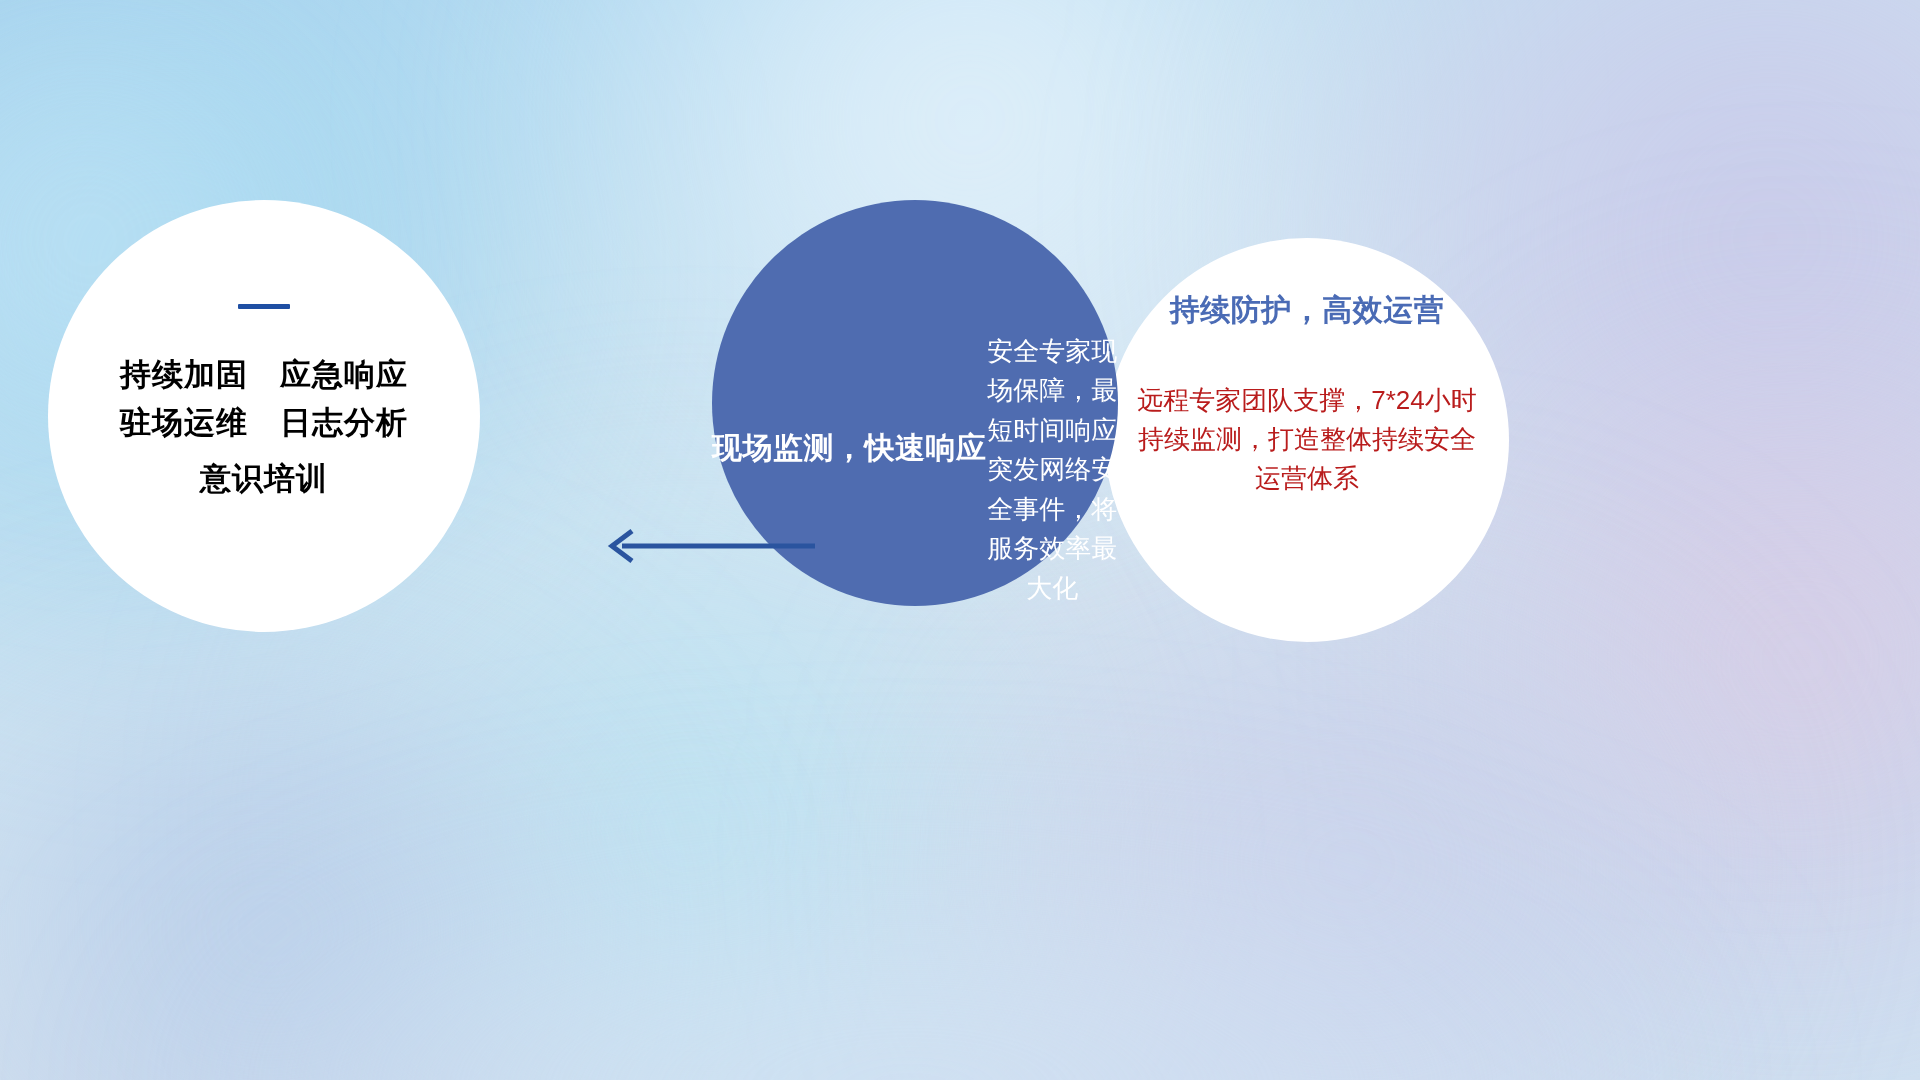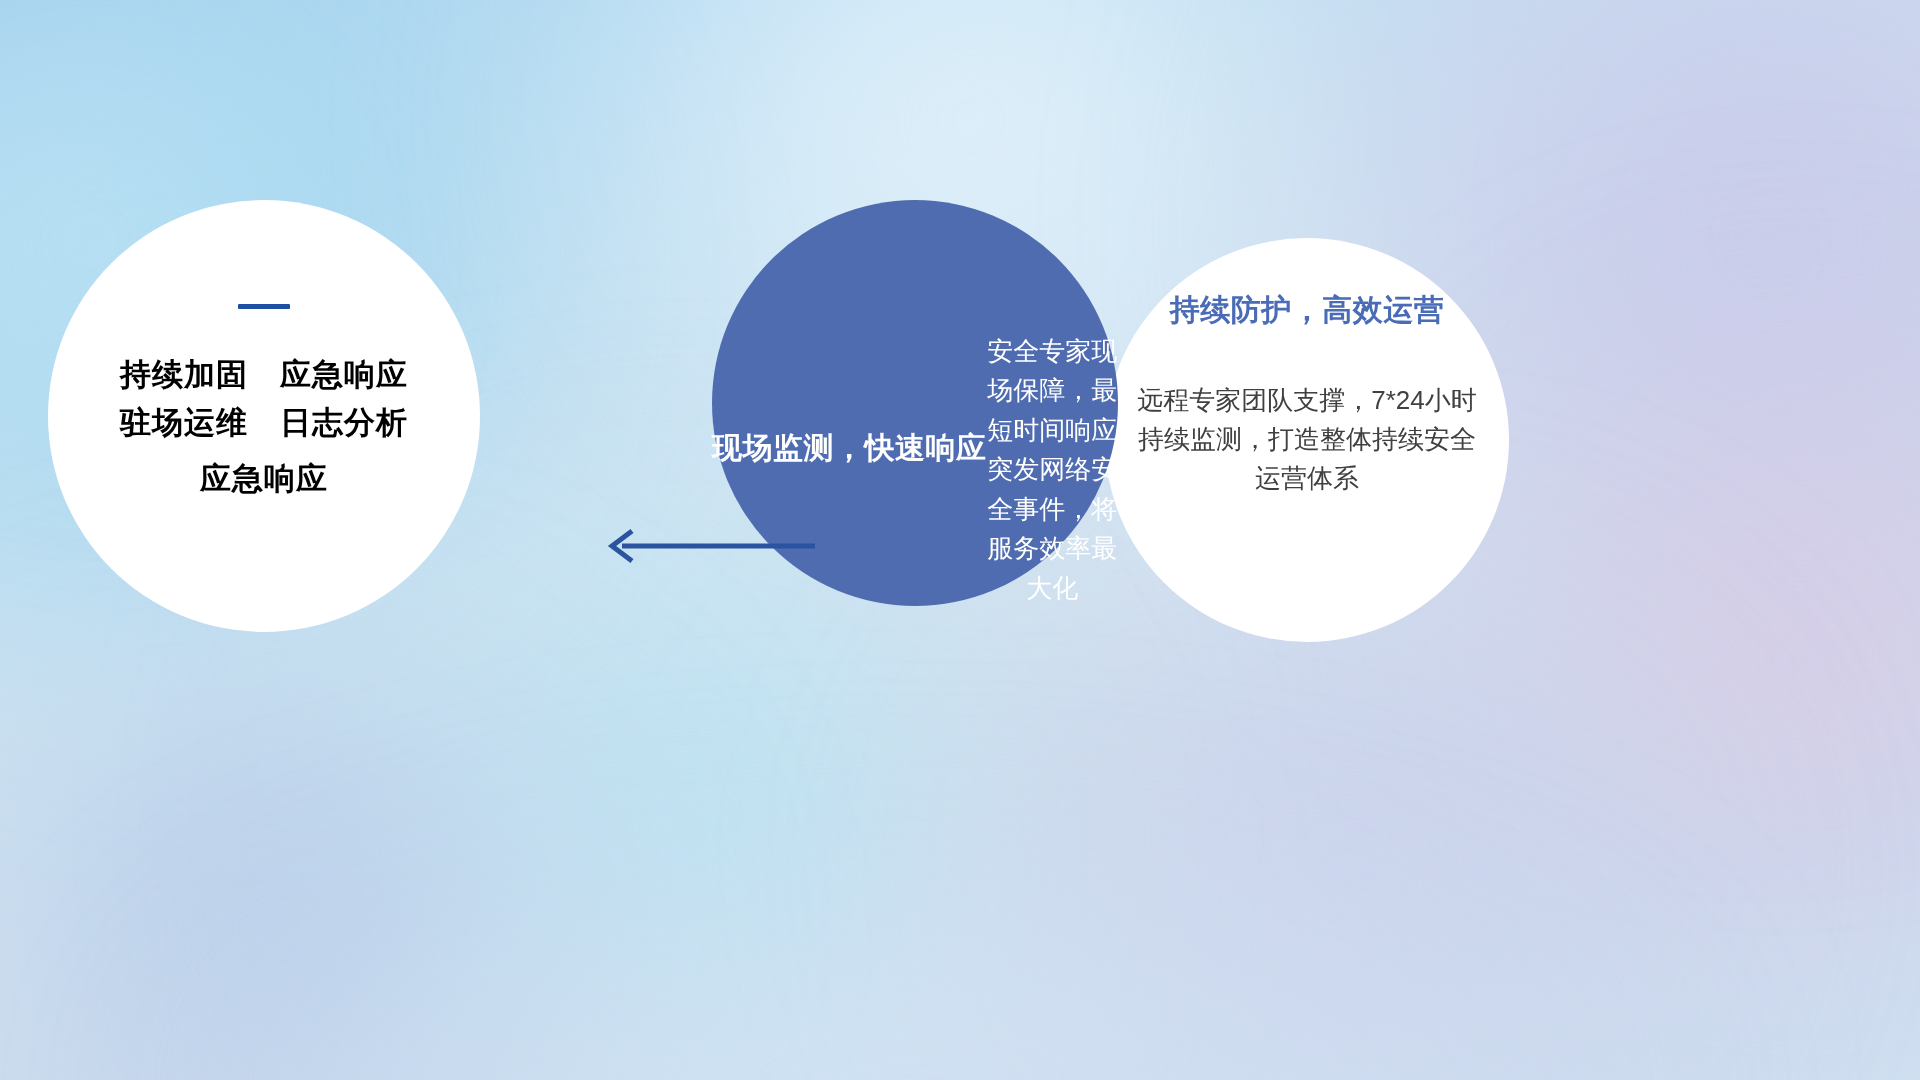--- a/index.html
+++ b/index.html
@@ -181,21 +181,21 @@
   }
   #right-heading {
     color: #4a6bb5;
     font-weight: 700;
     font-size: 30px;
     letter-spacing: 0.5px;
     white-space: nowrap;
     text-align: center;
   }
   #right-body {
-    color: #404040;
+    color: #b91c1c;
     font-size: 26px;
     line-height: 1.5;
     text-align: center;
     width: 352px;
     margin-top: 50px;
   }
 
   
   #arrow-wrap {
     position: absolute;
@@ -229,21 +229,21 @@
   <svg width="220" height="52" viewBox="0 0 220 52">
     <line x1="215" y1="26" x2="22" y2="26" stroke="#2a549f" stroke-width="5"></line>
     <polyline points="32,11 12,26 32,41" fill="none" stroke="#2a549f" stroke-width="5" stroke-linejoin="miter" stroke-linecap="butt"></polyline>
   </svg>
 </div>
 
 <div id="left-content">
   <div id="left-divider"></div>
   <div class="left-line" id="left-line-2">持续加固　应急响应</div>
   <div class="left-line" id="left-line-1">驻场运维　日志分析</div>
-  <div class="left-line" id="left-line-3">应急响应</div>
+  <div class="left-line" id="left-line-3">意识培训</div>
 </div>
 
 <div id="middle-content">
   <div id="middle-heading">现场监测，快速响应</div>
   <div id="middle-body">安全专家现场保障，最短时间响应突发网络安全事件，将服务效率最大化</div>
 </div>
 
 <div id="right-content">
   <div id="right-heading">持续防护，高效运营</div>
   <div id="right-body">远程专家团队支撑，7*24小时持续监测，打造整体持续安全运营体系</div>

